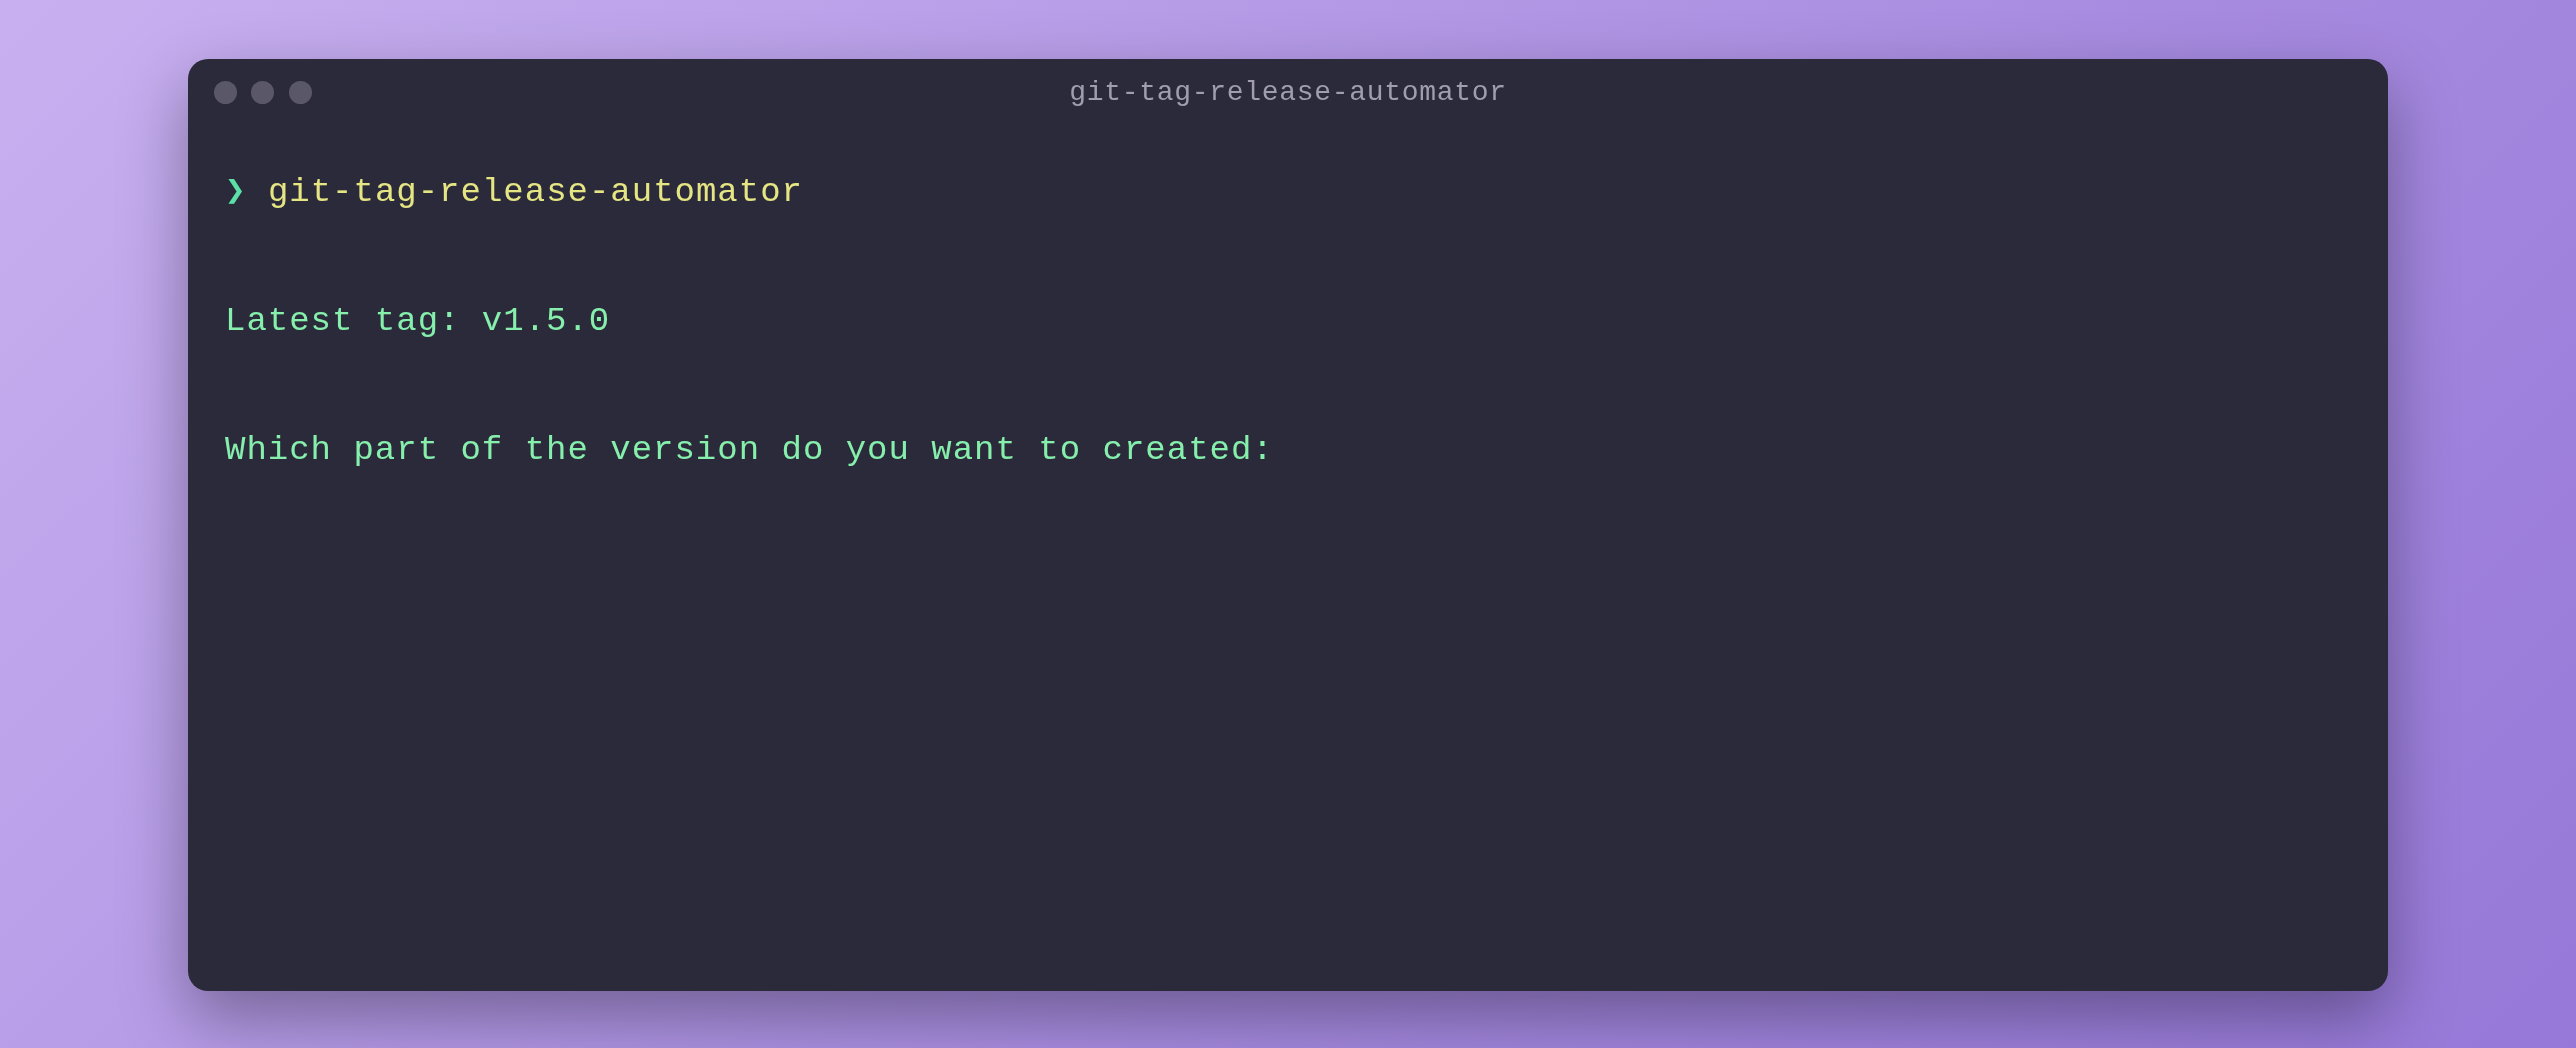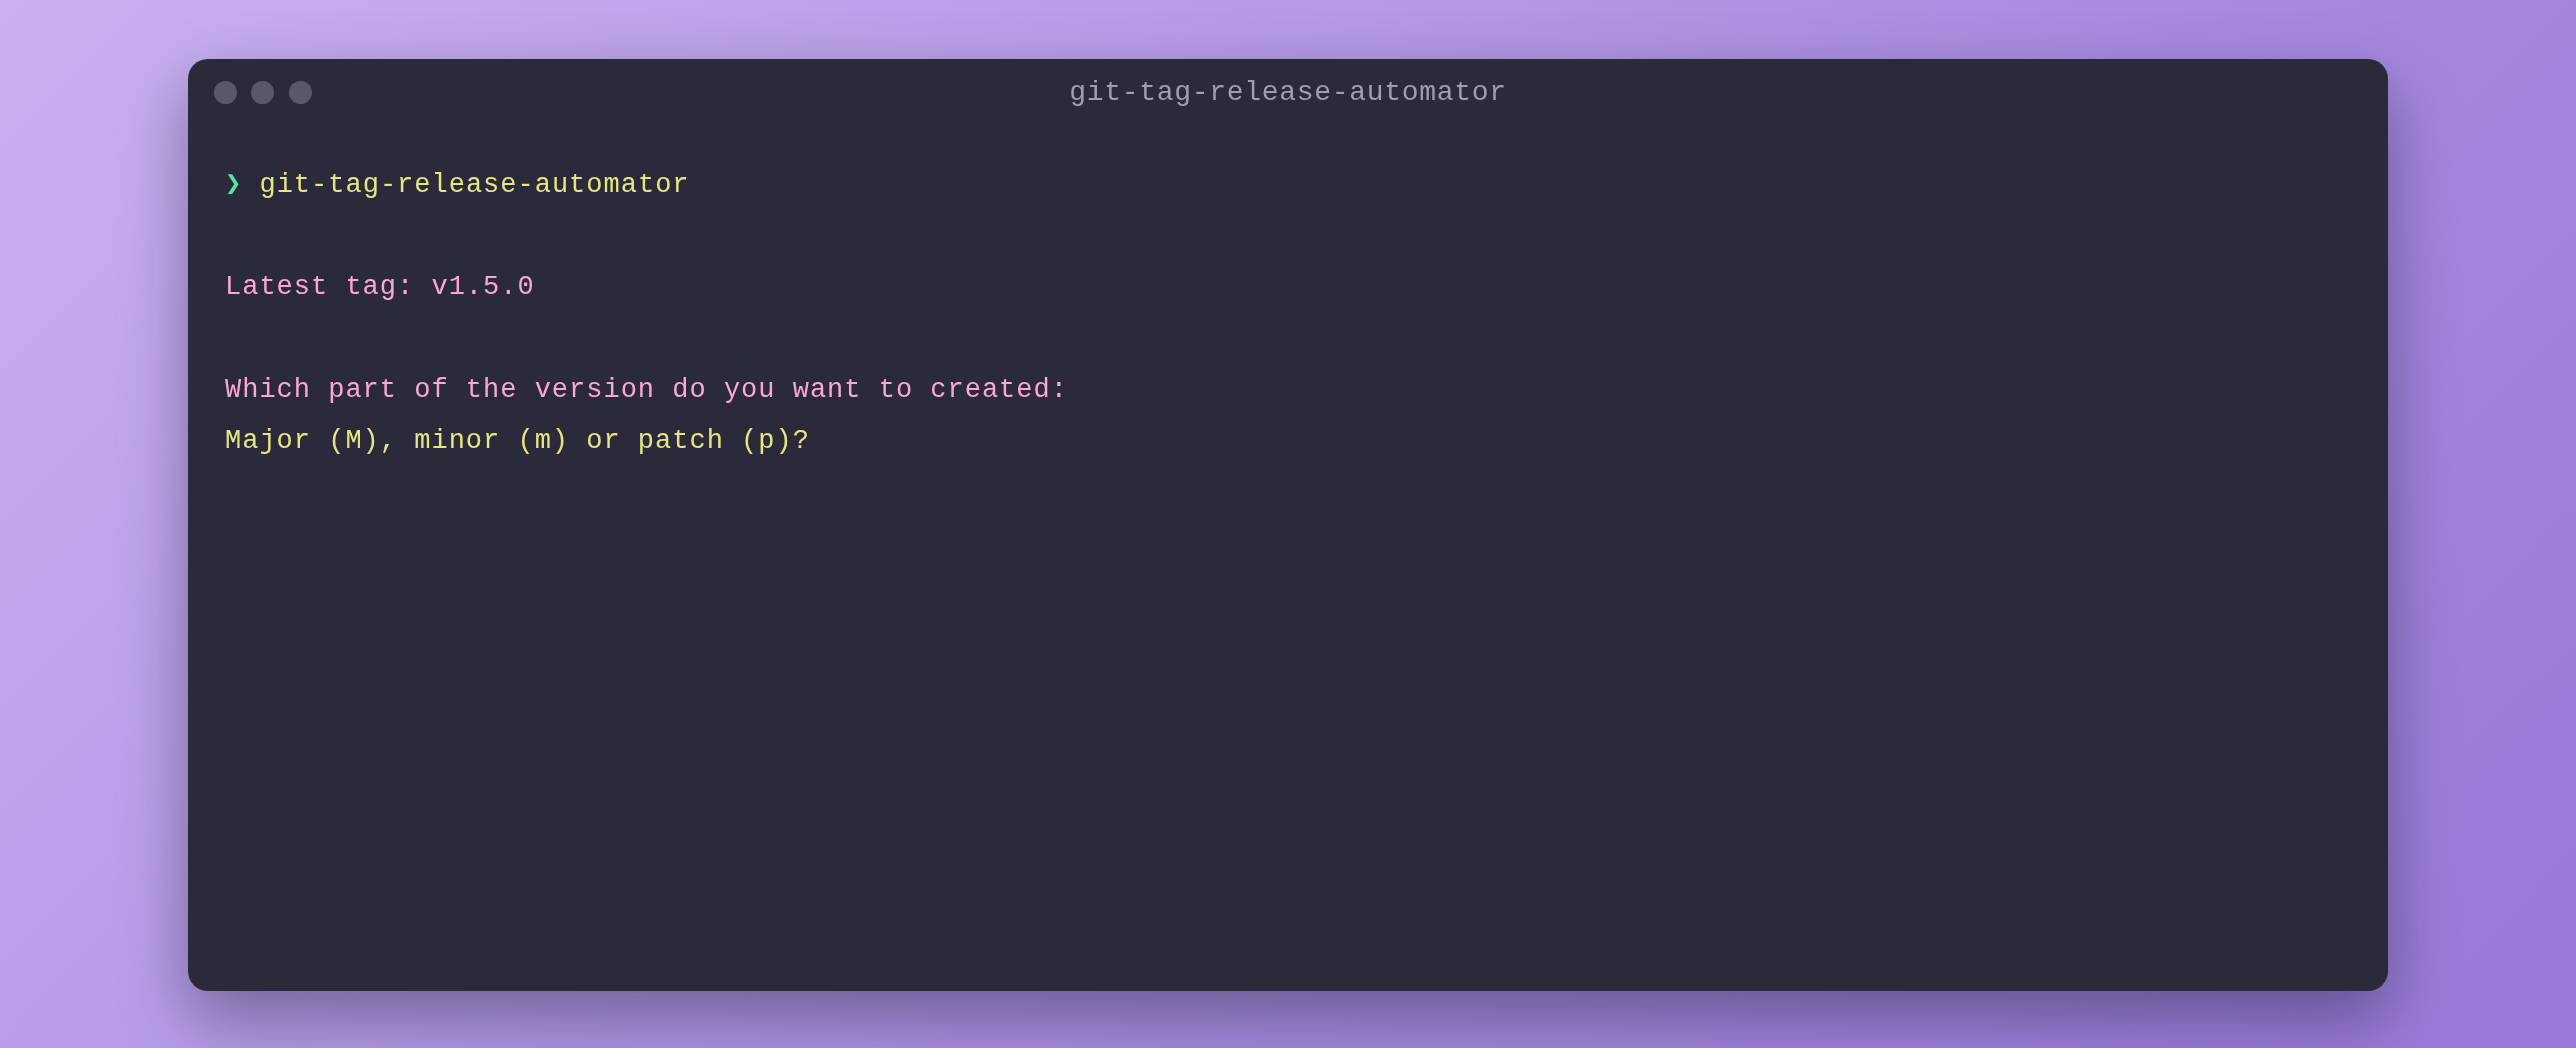--- a/index.html
+++ b/index.html
@@ -57,40 +57,40 @@
     transform: translateX(-50%);
     color: #a09eae;
     font-size: 28px;
     font-weight: 400;
     letter-spacing: 0.7px;
   }
 
   .terminal-body {
     flex: 1;
     padding: 34px 37px;
-    font-size: 27px;
+    font-size: 34px;
     line-height: 1.9;
     letter-spacing: 1px;
   }
 
   .line {
     white-space: pre;
   }
 
   .prompt-symbol {
     color: #5be0a8;
     font-weight: 600;
   }
 
   .cmd {
     color: #e5e584;
   }
 
   .teal {
-    color: #f9a8d4;
+    color: #86efac;
   }
 
   .yellow {
     color: #e5e584;
   }
 
   .blank {
     height: 1.9em;
   }
 </style>
@@ -113,21 +113,20 @@
     <div class="line"><span class="prompt-symbol">❯</span><span> </span><span class="cmd">git-tag-release-automator</span></div>
 
     <div class="blank"></div>
 
     <div class="line"><span class="teal">Latest tag: </span><span class="teal">v1.5.0</span></div>
 
     <div class="blank"></div>
 
     <div class="line teal">Which part of the version do you want to created:</div>
 
-    <div class="line yellow">Major (M), minor (m) or patch (p)?</div>
 
     <div class="blank"></div>
 
 
     <div class="blank"></div>
 
 
   </div>
 </div>
 

